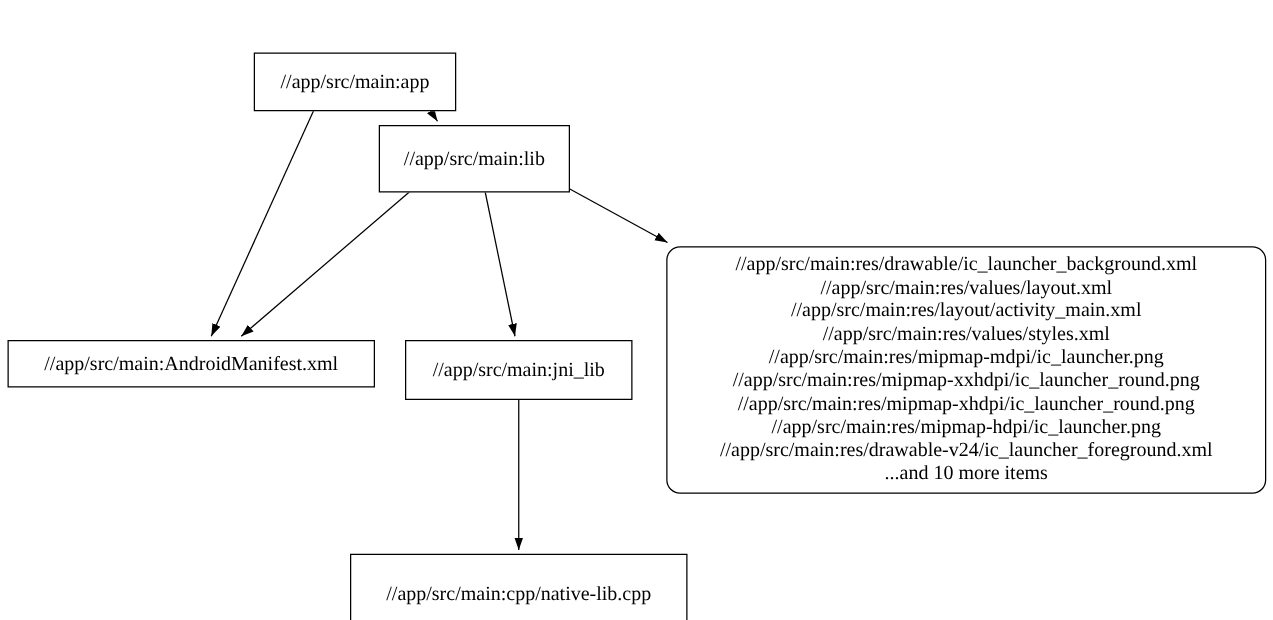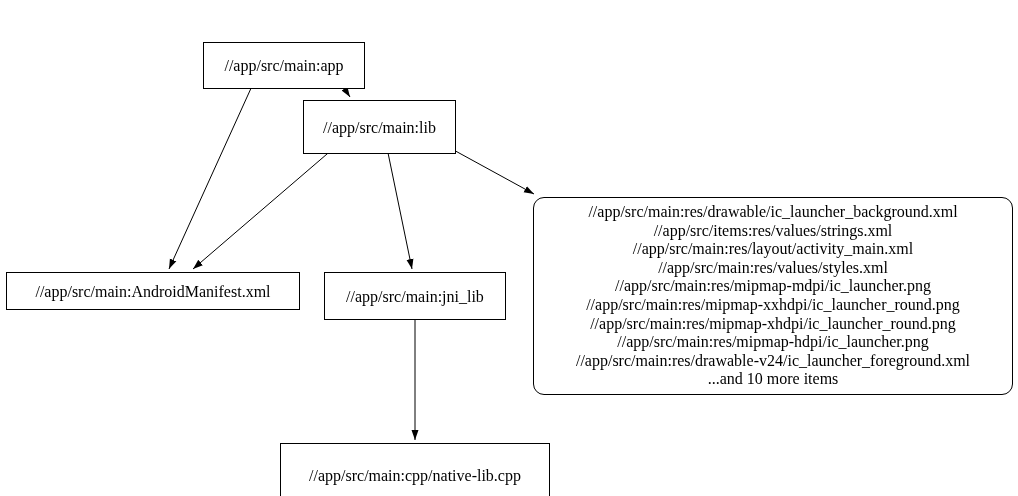--- a/index.html
+++ b/index.html
@@ -81,21 +81,21 @@
   <div class="node node-manifest">
     <span>//app/src/main:AndroidManifest.xml</span>
   </div>
 
   <div class="node node-jni-lib">
     <span>//app/src/main:jni_lib</span>
   </div>
 
   <div class="node node-res-files">
     <div class="res-line">//app/src/main:res/drawable/ic_launcher_background.xml</div>
-    <div class="res-line">//app/src/items:res/values/strings.xml</div>
+    <div class="res-line">//app/src/main:res/values/layout.xml</div>
     <div class="res-line">//app/src/main:res/layout/activity_main.xml</div>
     <div class="res-line">//app/src/main:res/values/styles.xml</div>
     <div class="res-line">//app/src/main:res/mipmap-mdpi/ic_launcher.png</div>
     <div class="res-line">//app/src/main:res/mipmap-xxhdpi/ic_launcher_round.png</div>
     <div class="res-line">//app/src/main:res/mipmap-xhdpi/ic_launcher_round.png</div>
     <div class="res-line">//app/src/main:res/mipmap-hdpi/ic_launcher.png</div>
     <div class="res-line">//app/src/main:res/drawable-v24/ic_launcher_foreground.xml</div>
     <div class="res-line">...and 10 more items</div>
   </div>
 

